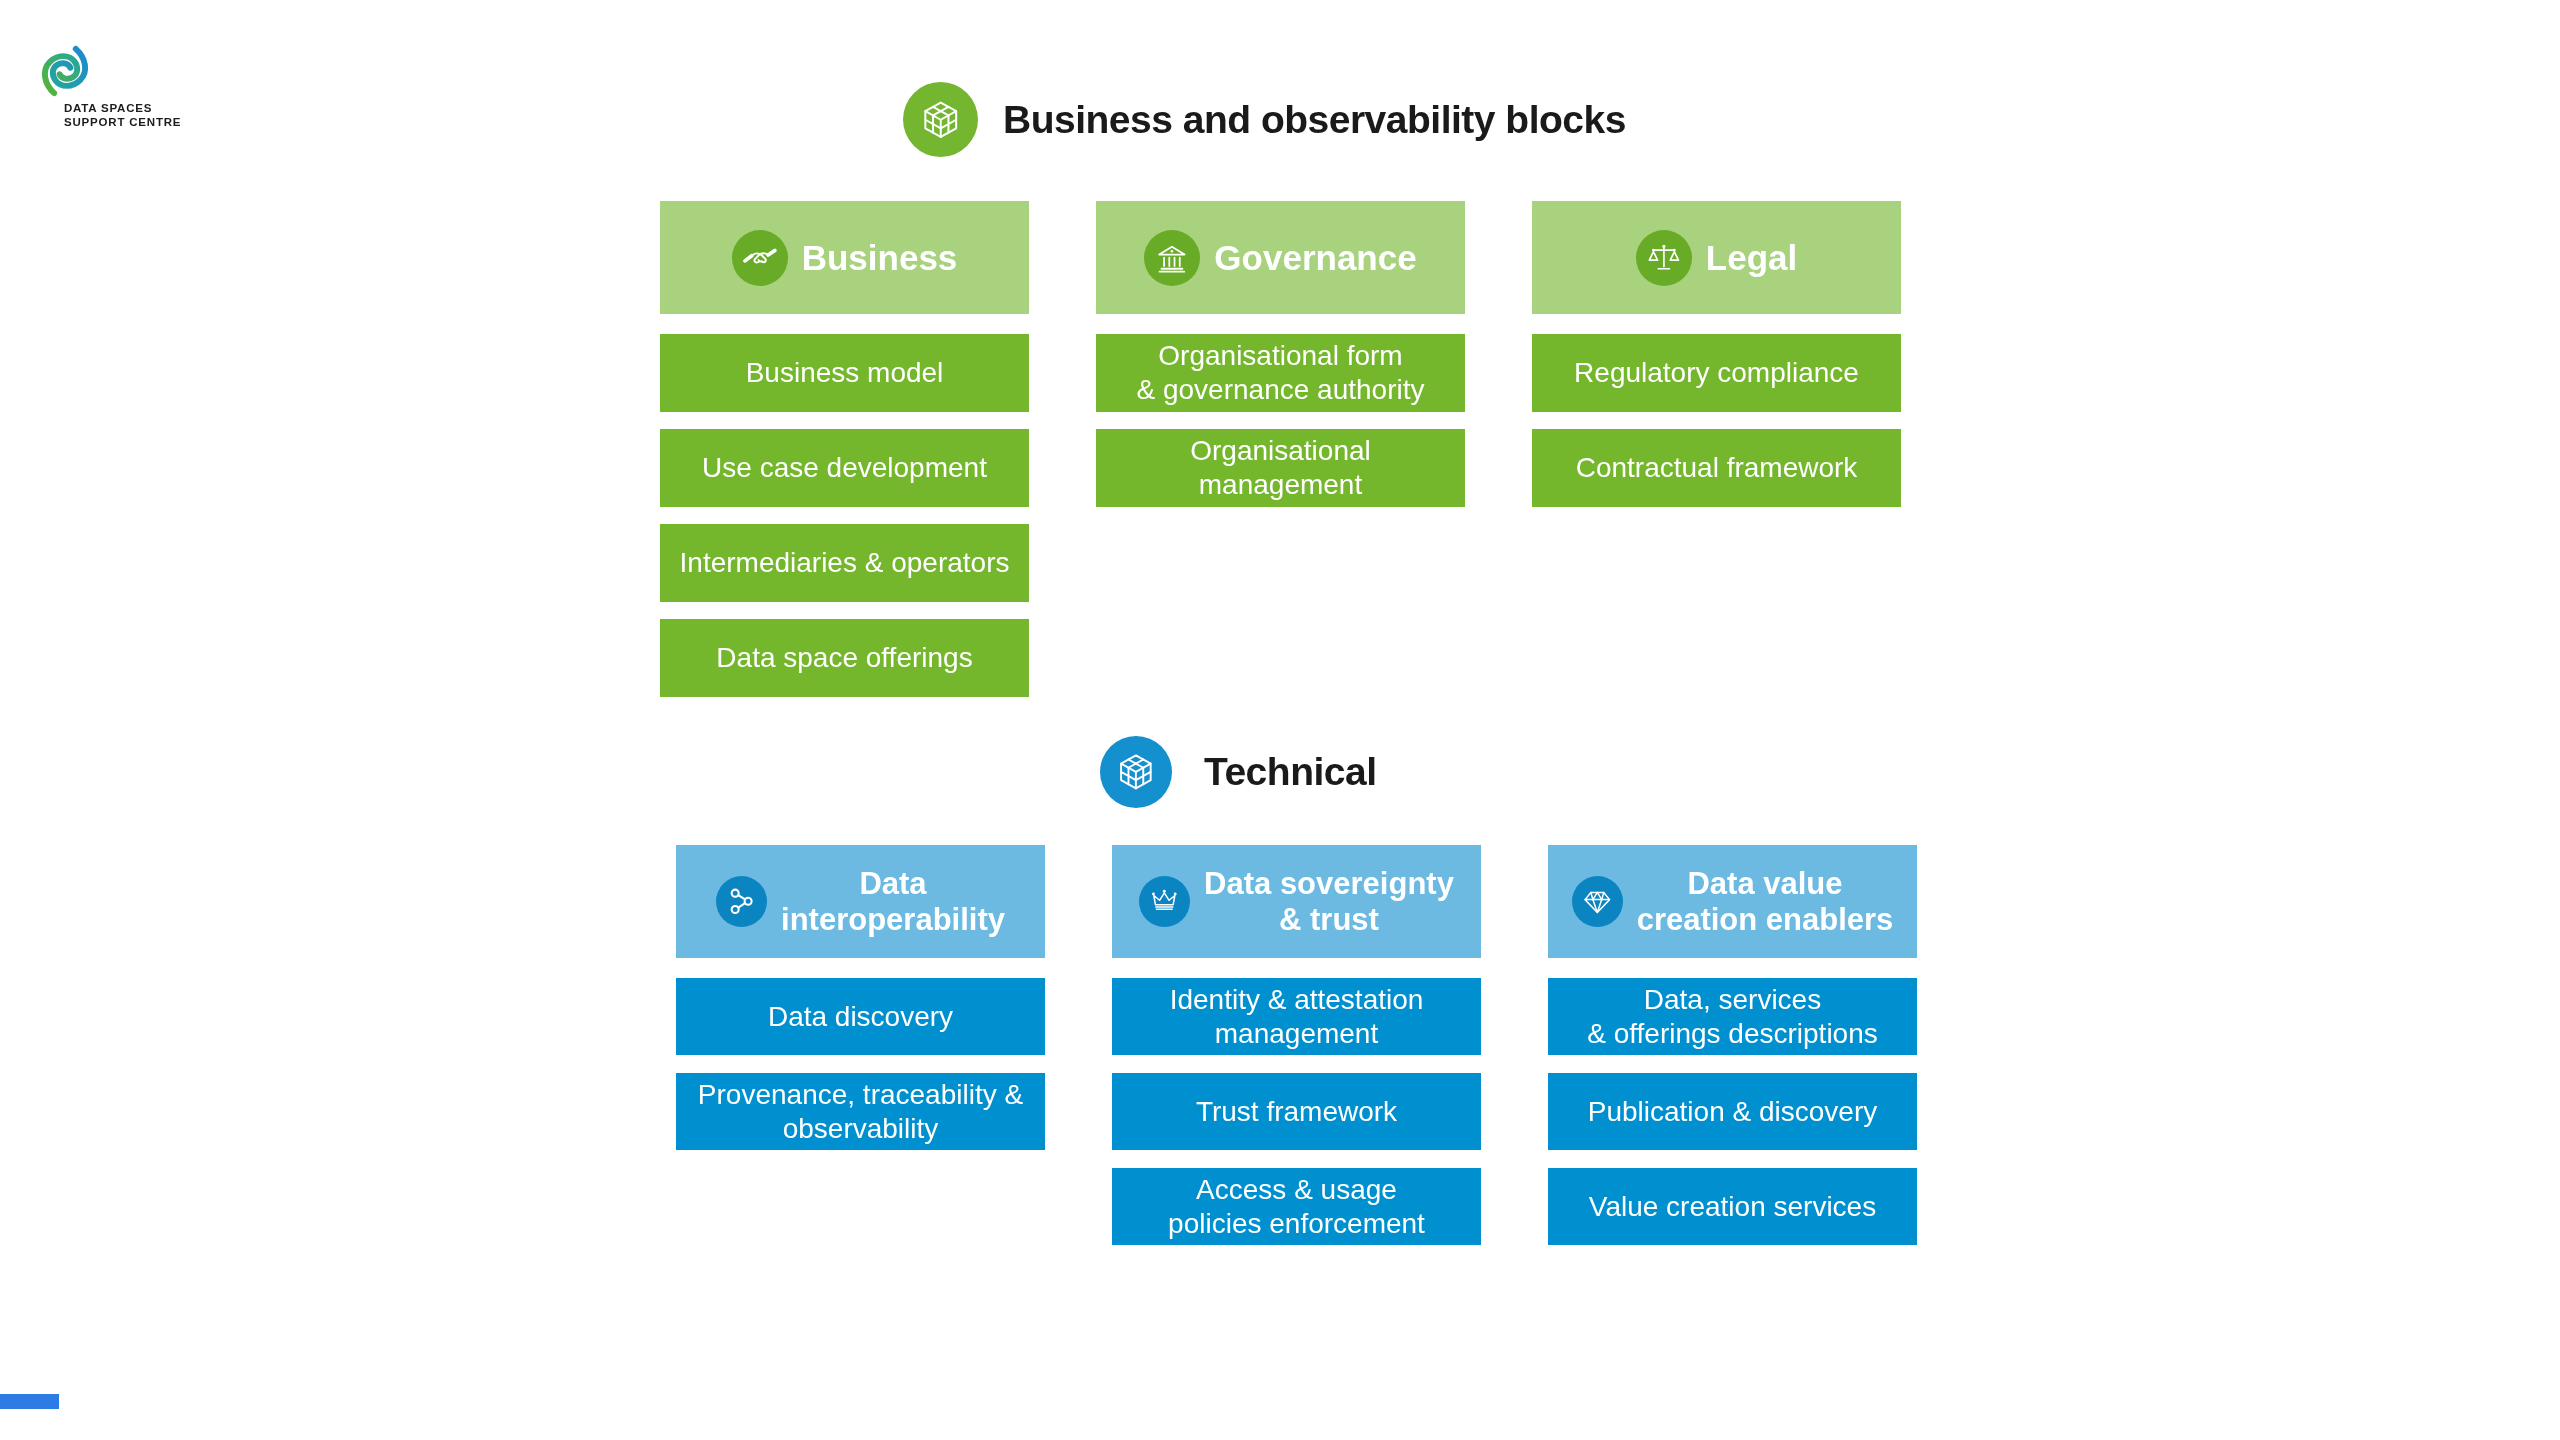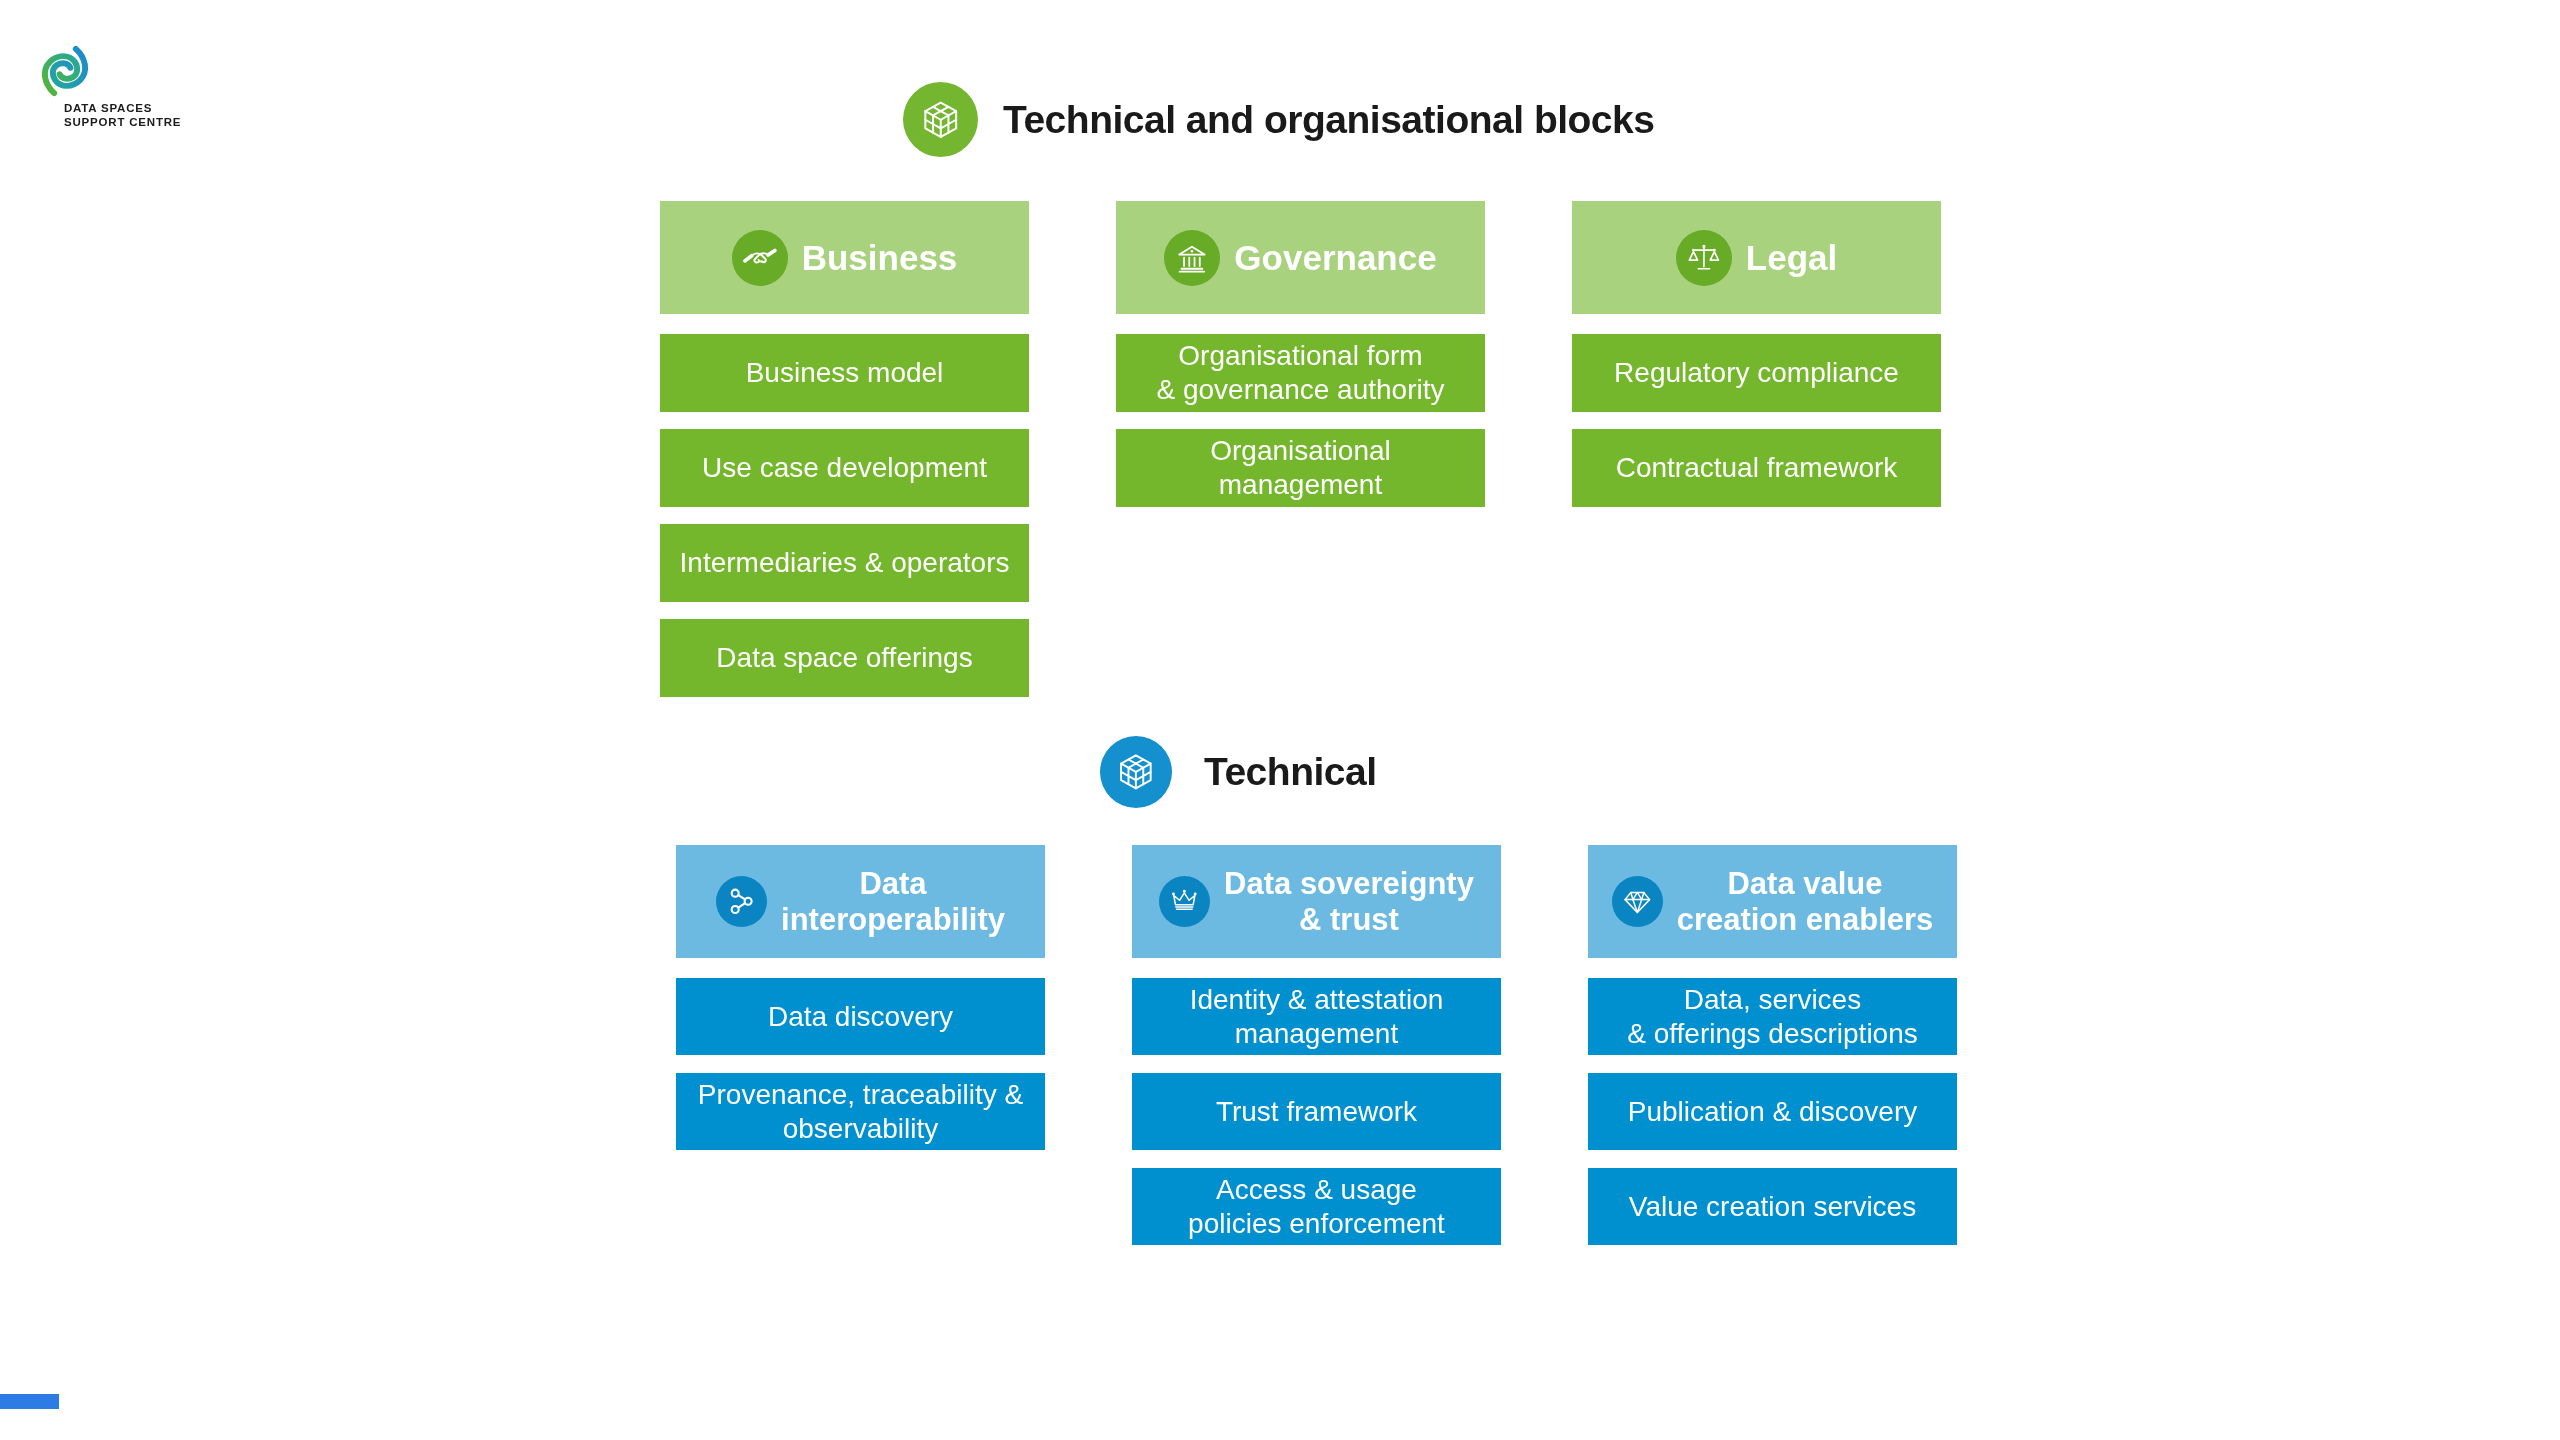--- a/index.html
+++ b/index.html
@@ -19,21 +19,21 @@
   .st-business  { left:903px;  top:82px;  gap:25px; }
   .st-technical { left:1100px; top:736px; gap:32px; }
   .title-circle { border-radius:50%; display:flex; align-items:center; justify-content:center; flex:0 0 auto; }
   .st-business  .title-circle { width:75px; height:75px; background:var(--green-title-circle); }
   .st-technical .title-circle { width:72px; height:72px; background:var(--blue-title-circle); }
   .title-circle svg { width:58%; height:58%; }
   .section-title h1 { margin:0; font-size:39px; font-weight:800;
     color:var(--title-text,#1a1a1a); letter-spacing:-0.5px; white-space:nowrap; }
 
   
-  .grid { position:absolute; display:grid; grid-template-columns:repeat(3,369px); column-gap:87px; align-items:start; }
+  .grid { position:absolute; display:grid; grid-template-columns:repeat(3,369px); column-gap:67px; align-items:start; }
   .grid-business  { left:660px; top:201px; }
   .grid-technical { left:660px; top:845px;margin-left:16px; }
   .col { display:flex; flex-direction:column; }
 
   .header { height:113px; display:flex; align-items:center; justify-content:center; gap:14px; margin-bottom:20px; padding:0 8px; box-sizing:border-box; }
   .grid-business  .header { background:var(--green-light); }
   .grid-technical .header { background:var(--blue-light); }
 
   .hcircle { border-radius:50%; display:flex; align-items:center; justify-content:center; flex:0 0 auto; }
   .grid-business  .hcircle { width:56px; height:56px; background:var(--green-circle); }
@@ -88,21 +88,21 @@
       <svg viewBox="0 0 48 48">
         <g class="s" stroke-width="2.2">
           <path d="M24 5 L41 14.5 V33.5 L24 43 L7 33.5 V14.5 Z"></path>
           <path d="M7 14.5 L24 24 L41 14.5 M24 24 V43"></path>
           <path d="M15.5 9.75 L32.5 19.25 M32.5 9.75 L15.5 19.25"></path>
           <path d="M7 24 L24 33.5 M15.5 19.25 V38.25"></path>
           <path d="M24 33.5 L41 24 M32.5 19.25 V38.25"></path>
         </g>
       </svg>
     </span>
-    <h1>Technical and organisational blocks</h1>
+    <h1>Business and observability blocks</h1>
   </div>
 
   <div class="grid grid-business">
 
     <div class="col">
       <div class="header">
         <span class="hcircle">
           <svg viewBox="0 0 48 48">
             <g class="s">
               <path d="M4 28 L13 21" stroke-width="5"></path>

